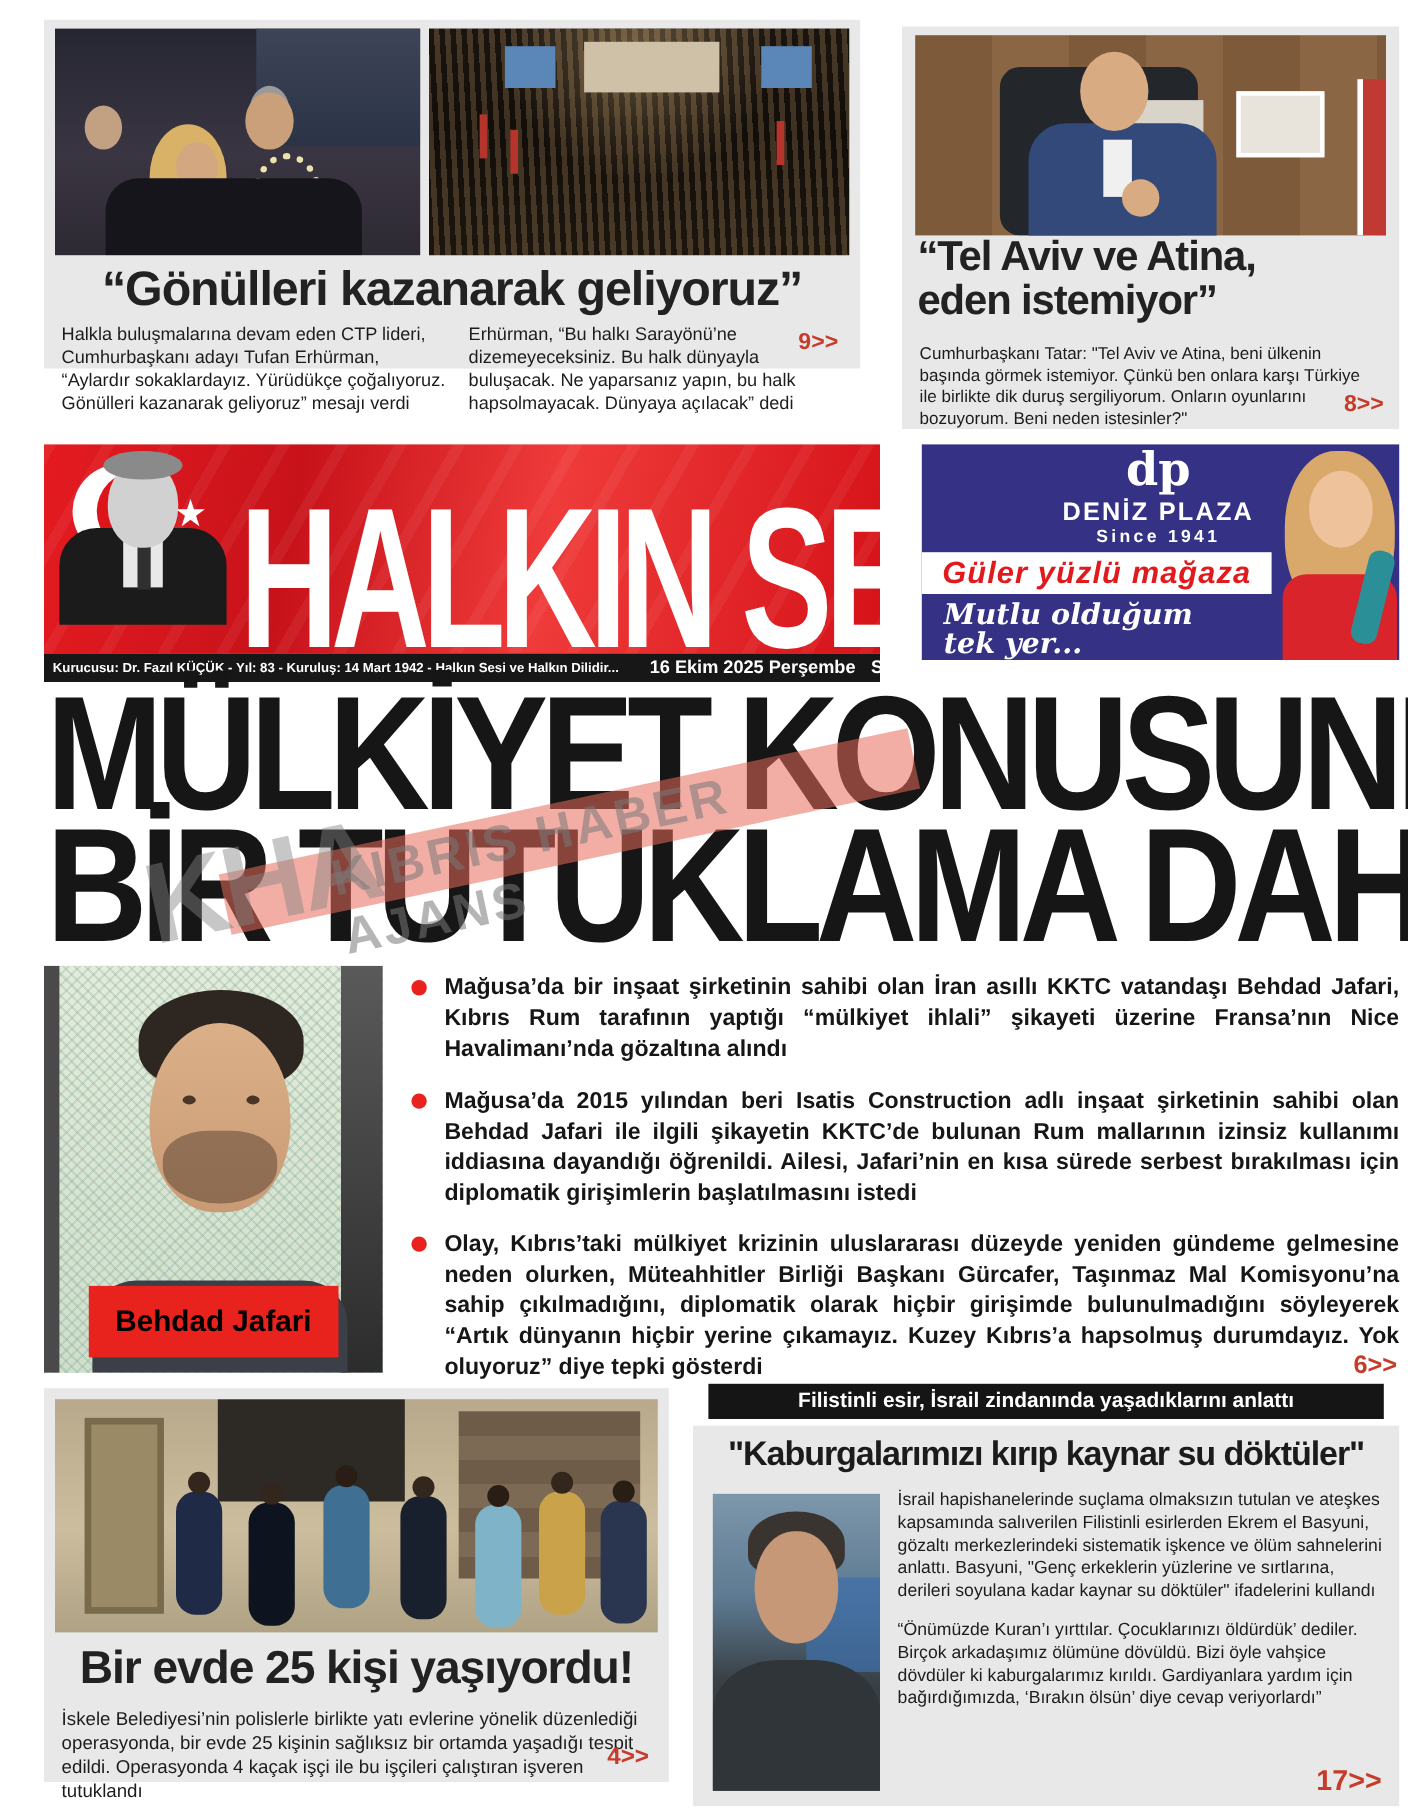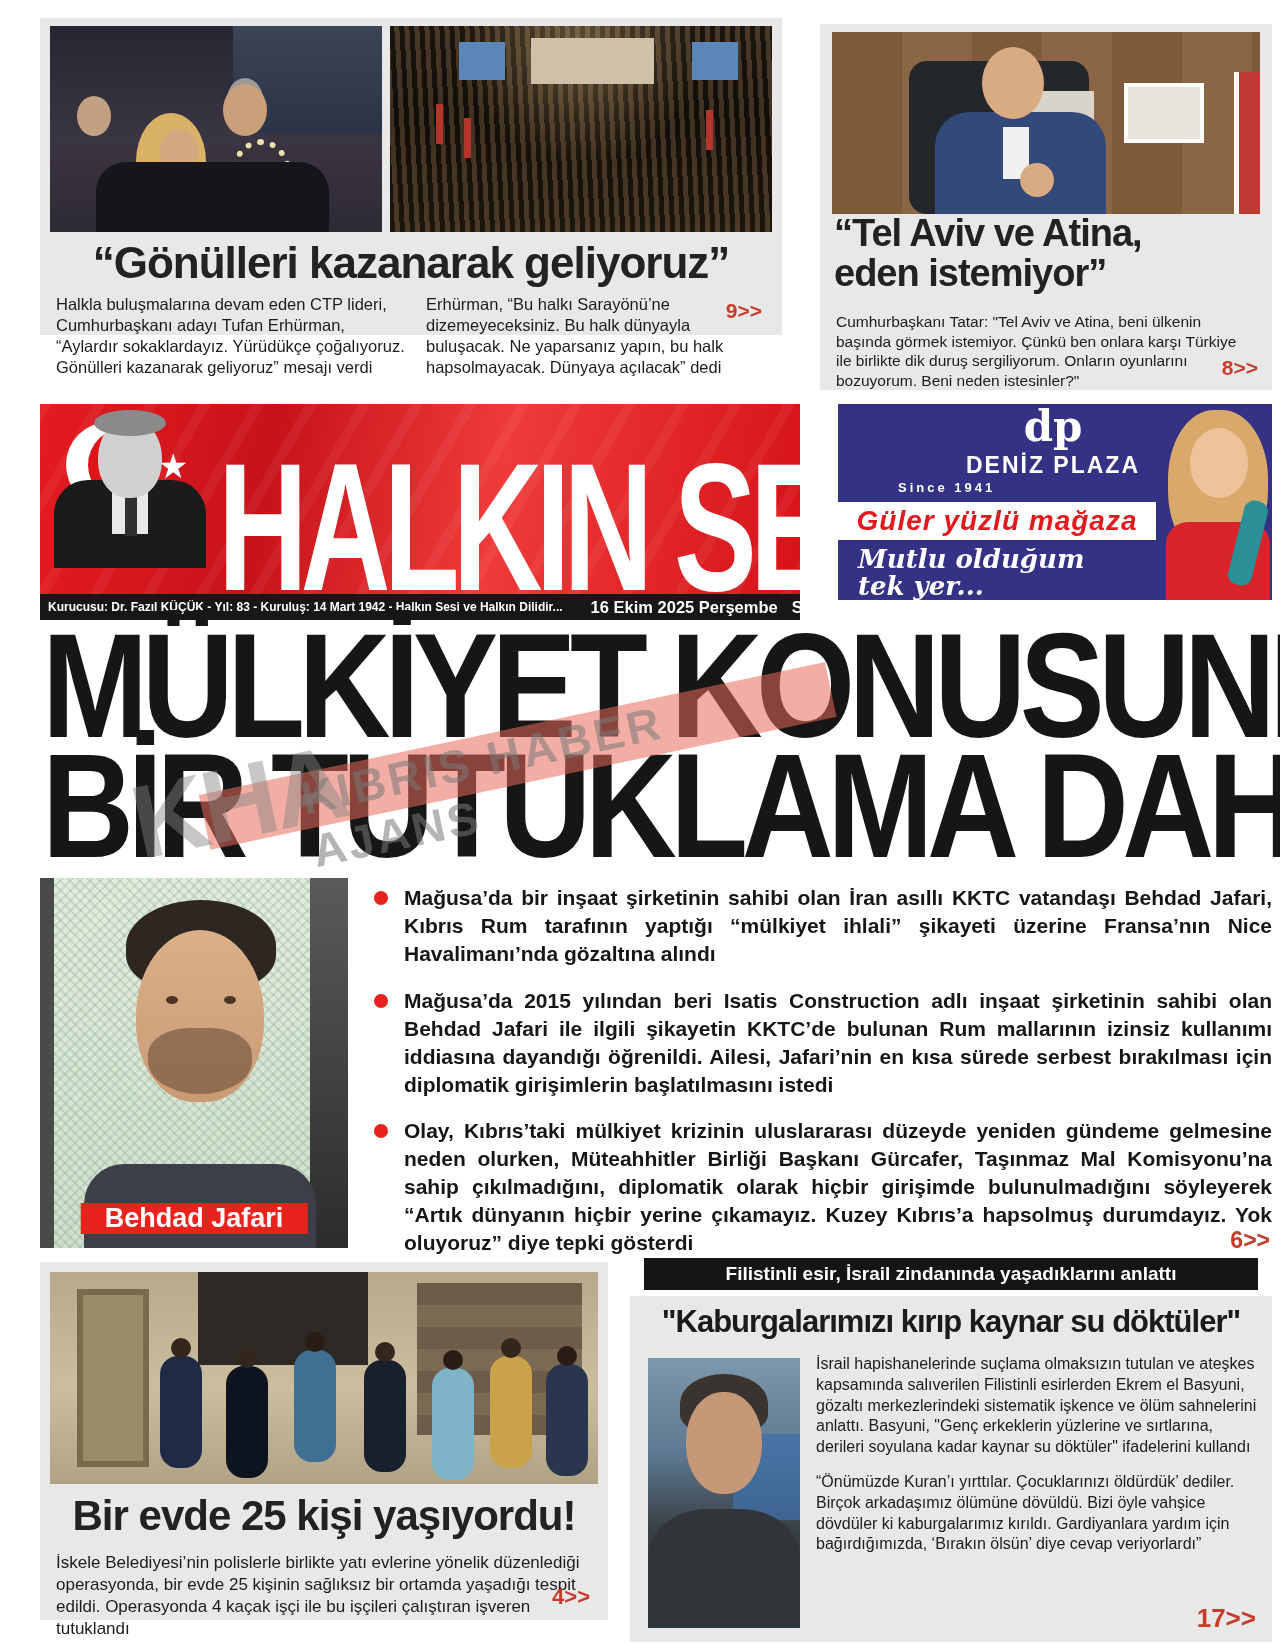--- a/index.html
+++ b/index.html
@@ -53,22 +53,22 @@
   #infobar .small{font-size:12px;font-weight:700;}
   #infobar .big{font-size:16.5px;font-weight:700;}
   #infobar .spacer{flex:1;}
 
   
   #ad{position:absolute;left:838px;top:404px;width:434px;height:196px;background:#353184;overflow:hidden;}
   #ad-logo{position:absolute;left:120px;top:2px;width:190px;text-align:center;color:#fff;
     font-family:"DejaVu Serif",serif;font-weight:bold;font-size:42px;line-height:1;}
   #ad-brand{position:absolute;left:60px;top:48px;width:310px;text-align:center;color:#fff;
     font-weight:800;font-size:23px;letter-spacing:2px;}
-  #ad-since{position:absolute;left:60px;top:76px;width:310px;text-align:left;color:#fff;
-    font-weight:700;font-size:13px;letter-spacing:3px;}
+  #ad-since{position:absolute;left:60px;top:76px;width:310px;text-align:center;color:#fff;
+    font-weight:700;font-size:16px;letter-spacing:3px;}
   #ad-band{position:absolute;left:0;top:98px;width:318px;height:38px;background:#fff;
     display:flex;align-items:center;justify-content:center;}
   #ad-slogan1{color:#e01a1d;font-weight:800;font-style:italic;font-size:28px;letter-spacing:1px;}
   #ad-slogan2{position:absolute;left:20px;top:142px;width:300px;text-align:left;color:#fff;
     font-family:"DejaVu Serif",serif;font-style:italic;font-weight:bold;font-size:26px;line-height:1.05;white-space:pre-line;}
 
   
   #lead-line1,#lead-line2{position:absolute;left:42px;margin:0;color:#161616;font-weight:800;
     font-size:118px;letter-spacing:-6px;line-height:1;white-space:nowrap;
     transform:scale(1.08,1.25);transform-origin:left top;}
@@ -81,21 +81,21 @@
   #wm-text{position:absolute;left:170px;top:42px;font-size:46px;font-weight:800;
     color:rgba(120,120,120,.55);letter-spacing:3px;}
 
   
   #jafari-photo{left:40px;top:878px;width:308px;height:370px;
     background:
       repeating-linear-gradient(45deg,rgba(120,160,130,.25) 0 2px,transparent 2px 7px),
       repeating-linear-gradient(-45deg,rgba(110,150,170,.22) 0 2px,transparent 2px 7px),
       linear-gradient(180deg,#e3ecda,#cfdfca);}
   #jafari-caption{position:absolute;left:50%;bottom:14px;transform:translateX(-50%);
-    background:#e8231d;color:#ffffff;font-size:27px;font-weight:700;padding:0 24px;white-space:nowrap;z-index:5;}
+    background:#e8231d;color:#000000;font-size:27px;font-weight:700;padding:17px 24px;white-space:nowrap;z-index:5;}
   #bullets{position:absolute;left:372px;top:884px;width:900px;height:372px;}
   .bullet{position:relative;padding-left:32px;margin-bottom:19px;font-size:21px;font-weight:700;
     line-height:1.33;color:#161616;text-align:justify;}
   .dot{position:absolute;left:2px;top:7px;width:14px;height:14px;border-radius:50%;background:#e8231d;}
   #bullets .pref{right:2px;bottom:2px;font-size:23px;}
 
   
   #bl{left:40px;top:1262px;width:568px;height:358px;}
   #bl-photo{left:10px;top:10px;width:548px;height:212px;
     background:linear-gradient(180deg,#b9a98c 0%,#cbbd9e 55%,#b0a284 100%);}

